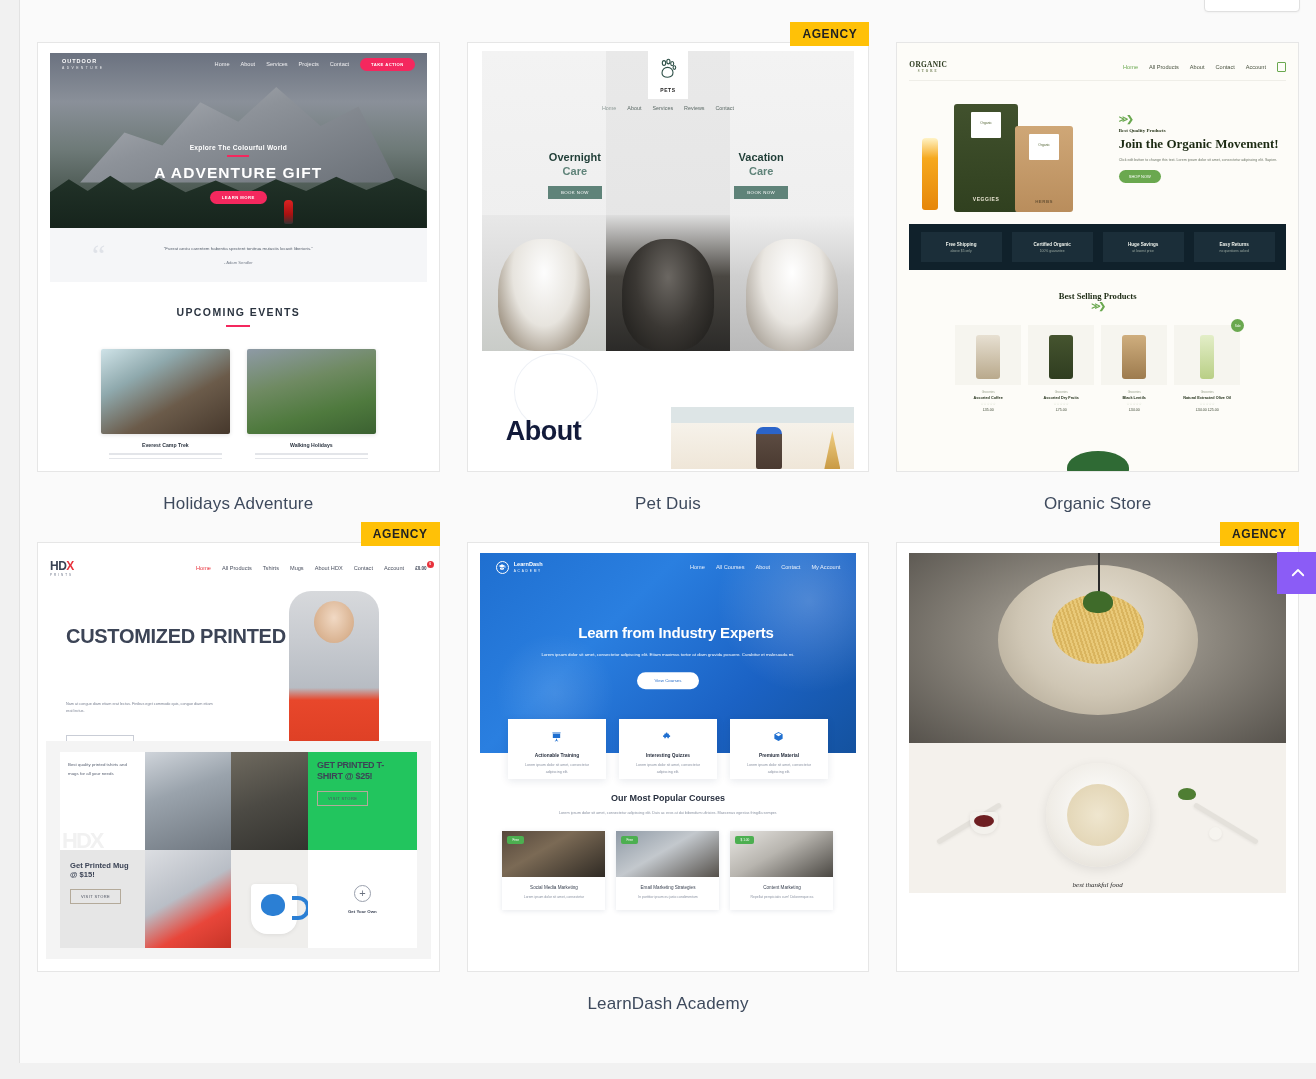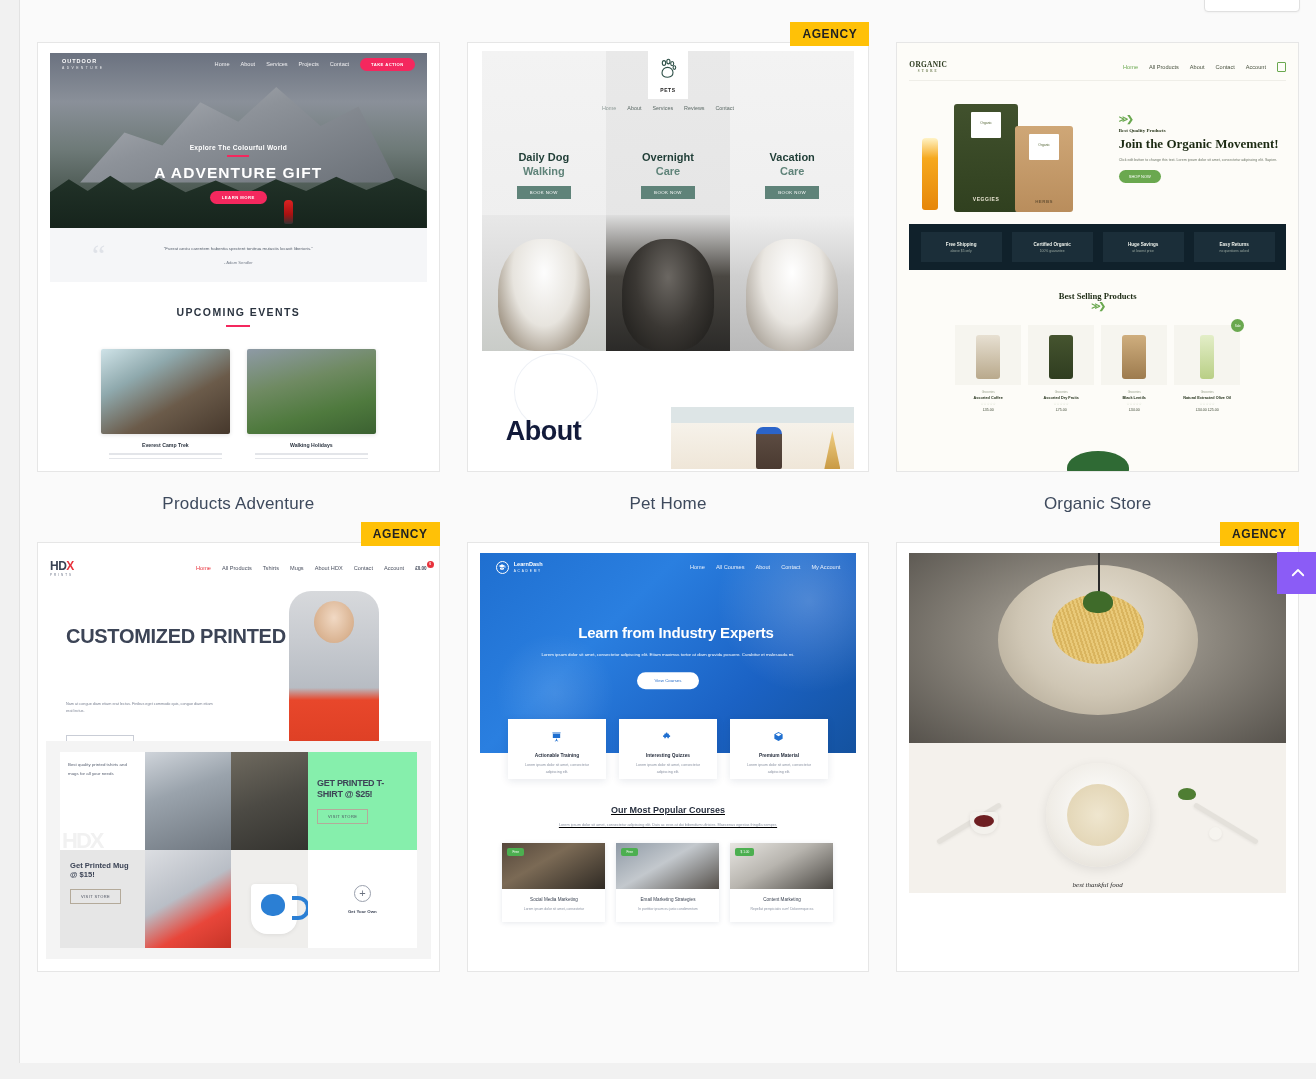--- a/index.html
+++ b/index.html
@@ -193,21 +193,21 @@
   .cp-hood { position:absolute; left:50%; transform:translateX(-50%); top:10px; width:40px; height:42px; background:radial-gradient(ellipse at 50% 40%, #f1d9c4 0%, #d9b290 70%, #9c7358 100%); border-radius:50%; }
   .cp-panel { position:absolute; left:8px; right:8px; top:198px; bottom:12px; background:#f4f4f4; padding:11px 14px; }
   .cp-tiles { display:grid; grid-template-columns:1.1fr 1.1fr 1fr 1.4fr; grid-template-rows:1fr 1fr; height:100%; gap:0; }
   .cp-t { position:relative; overflow:hidden; }
   .cp-white { background:#fff; padding:9px 8px; }
   .cp-ttxt { font-size:4.4px; color:#5a6273; line-height:2; }
   .cp-ghost { position:absolute; left:2px; bottom:-4px; font-size:22px; font-weight:800; color:#f1f1f1; letter-spacing:-2px; }
   .cp-img1 { background:linear-gradient(160deg,#cfd4da 0%,#9aa3ac 40%,#6f7780 100%); }
   .cp-img2 { background:linear-gradient(160deg,#6f6a5f 0%,#4c4a44 50%,#34332f 100%); }
   .cp-img3 { background:linear-gradient(150deg,#dcdee2 0%,#b9bec6 45%,#e8463a 72%,#c63427 100%); }
-  .cp-promo { background:#86efac; padding:26px 9px; }
+  .cp-promo { background:#22c55e; padding:8px 9px; }
   .cp-ph { font-size:9px; font-weight:800; color:#3c4456; line-height:1.2; letter-spacing:-.3px; }
   .cp-pbtn { display:inline-block; margin-top:9px; border:1px solid #b4aa9a; color:#4b5160; font-size:4px; letter-spacing:.4px; padding:4px 10px; }
   .cp-gray { background:#e6e6e6; padding:11px 10px; position:relative; }
   .cp-gh { font-size:7.6px; font-weight:800; color:#3c4456; line-height:1.25; }
   .cp-mug { background:#efeeec; position:relative; }
   .cp-mugshape { position:absolute; left:26%; bottom:14%; width:46px; height:50px; background:#fff; border-radius:4px 4px 16px 16px; box-shadow:0 1px 4px rgba(0,0,0,.08); }
   .cp-mugblue { position:absolute; left:10px; top:10px; width:24px; height:22px; background:#2b7fd4; border-radius:50% 50% 46% 46%; }
   .cp-mughandle { position:absolute; right:-13px; top:12px; width:18px; height:24px; border:4px solid #2b7fd4; border-left:none; border-radius:0 14px 14px 0; }
   .cp-own { background:#fff; display:flex; flex-direction:column; align-items:center; justify-content:center; gap:7px; }
   .cp-plus { width:17px;height:17px;border:1px solid #9aa0ad;border-radius:50%;display:flex;align-items:center;justify-content:center;color:#6b7280;font-size:11px; }
@@ -226,21 +226,21 @@
   .ld-nav { color:#e8f0fb; }
   .ld-center { position:absolute; left:0; right:0; top:48%; transform:translateY(-38%); text-align:center; color:#fff; }
   .ld-h1 { font-size:15px; font-weight:600; letter-spacing:-.2px;margin-left:16px; }
   .ld-sub { font-size:4.4px; line-height:2.1; margin-top:9px; padding:0 56px; }
   .ld-btn { display:inline-block; margin-top:13px; background:#fff; color:#2a6fc9; font-size:4.4px; padding:6px 17px; border-radius:11px; }
   .ld-feats { position:relative; margin-top:-34px; display:flex; gap:13px; justify-content:center; z-index:3; }
   .ld-f { width:98px; height:60px; background:#fff; box-shadow:0 2px 8px rgba(20,40,80,.1); display:flex; flex-direction:column; align-items:center; padding-top:9px; }
   .ld-ficon svg { width:11px;height:11px; }
   .ld-ft { font-size:4.8px; font-weight:600; color:#28303f; margin-top:7px; }
   .ld-fd { font-size:3.6px; color:#8b93a2; line-height:1.9; margin-top:4px; text-align:center; padding:0 9px; }
-  .ld-pop { text-align:center; margin-top:26px;text-decoration:underline; }
+  .ld-pop { text-align:center; margin-top:14px; }
   .ld-pop h4 { font-size:9px; font-weight:600; color:#28303f; margin:0; }
   .ld-popp { font-size:3.8px; color:#8b93a2; line-height:1.9; margin-top:7px; padding:0 54px; }
   .ld-courses { display:flex; gap:11px; justify-content:center; margin-top:14px; }
   .ld-c { width:103px; background:#fff; box-shadow:0 1px 5px rgba(20,40,80,.1); }
   .ld-cimg { height:46px; position:relative; }
   .ld-c1 .ld-cimg { background:linear-gradient(150deg,#55473b 0%,#7b6a55 40%,#2f2a24 100%); }
   .ld-c2 .ld-cimg { background:linear-gradient(150deg,#8f9aa6 0%,#c3c8cd 45%,#55504a 100%); }
   .ld-c3 .ld-cimg { background:linear-gradient(150deg,#e8e6e2 0%,#b8b5af 45%,#4a4742 100%); }
   .ld-pill { position:absolute; left:5px; top:5px; background:#4caf50; color:#fff; font-size:3.2px; padding:2px 5px; border-radius:2px; }
   .ld-cn { font-size:4.6px; color:#3b4352; text-align:center; margin-top:8px; }
@@ -346,21 +346,21 @@
                 <div class="oa-cname">Walking Holidays</div>
                 <div class="oa-cdesc">
                     <i></i>
                     <i></i>
                   </div>
               </div>
             </div>
           </div>
         </div>
       </div>
-      <div class="card-title">Products Adventure</div>
+      <div class="card-title">Holidays Adventure</div>
     </div>
 
     <div class="card">
       <div class="badge">AGENCY</div>
       <div class="thumb">
         <div class="pc">
           <div class="pc-cols">
             <div class="pc-col"></div>
             <div class="pc-col"></div>
             <div class="pc-col"></div>
@@ -379,25 +379,20 @@
           </div>
           <div class="pc-nav">
             <span class="on">Home</span>
             <span>About</span>
             <span>Services</span>
             <span>Reviews</span>
             <span>Contact</span>
           </div>
           <div class="pc-heads">
             <div class="pc-head">
-              <div class="pc-h1">Daily Dog</div>
-              <div class="pc-h2">Walking</div>
-              <div class="pc-book">BOOK NOW</div>
-            </div>
-            <div class="pc-head">
               <div class="pc-h1">Overnight</div>
               <div class="pc-h2">Care</div>
               <div class="pc-book">BOOK NOW</div>
             </div>
             <div class="pc-head">
               <div class="pc-h1">Vacation</div>
               <div class="pc-h2">Care</div>
               <div class="pc-book">BOOK NOW</div>
             </div>
           </div>
@@ -416,21 +411,21 @@
             <div class="pc-swirl"></div>
             <div class="pc-about-txt">About</div>
             <div class="pc-photo">
               <div class="pc-photo-in"></div>
               <div class="pc-person"></div>
               <div class="pc-tree"></div>
             </div>
           </div>
         </div>
       </div>
-      <div class="card-title">Pet Home</div>
+      <div class="card-title">Pet Duis</div>
     </div>
 
     <div class="card">
       <div class="thumb">
         <div class="og">
           <div class="og-top">
             <div class="og-logo">
               <span>ORGANIC</span>
               <small>STORE</small>
             </div>
@@ -681,20 +676,21 @@
             <div class="ld-c ld-c3">
               <div class="ld-cimg">
                   <div class="ld-pill">$ 1.00</div>
                 </div>
               <div class="ld-cn">Content Marketing</div>
               <div class="ld-cd">Repellat perspiciatis cum! Doloremque ea</div>
             </div>
           </div>
         </div>
       </div>
+      <div class="card-title">LearnDash Academy</div>
     </div>
 
     <div class="card">
       <div class="badge">AGENCY</div>
       <div class="scrolltop">
         <svg viewBox="0 0 24 24" fill="none" stroke="#fff" stroke-width="2.4" stroke-linecap="round" stroke-linejoin="round">
             <polyline points="5 15 12 8 19 15"></polyline>
           </svg>
       </div>
       <div class="thumb">

